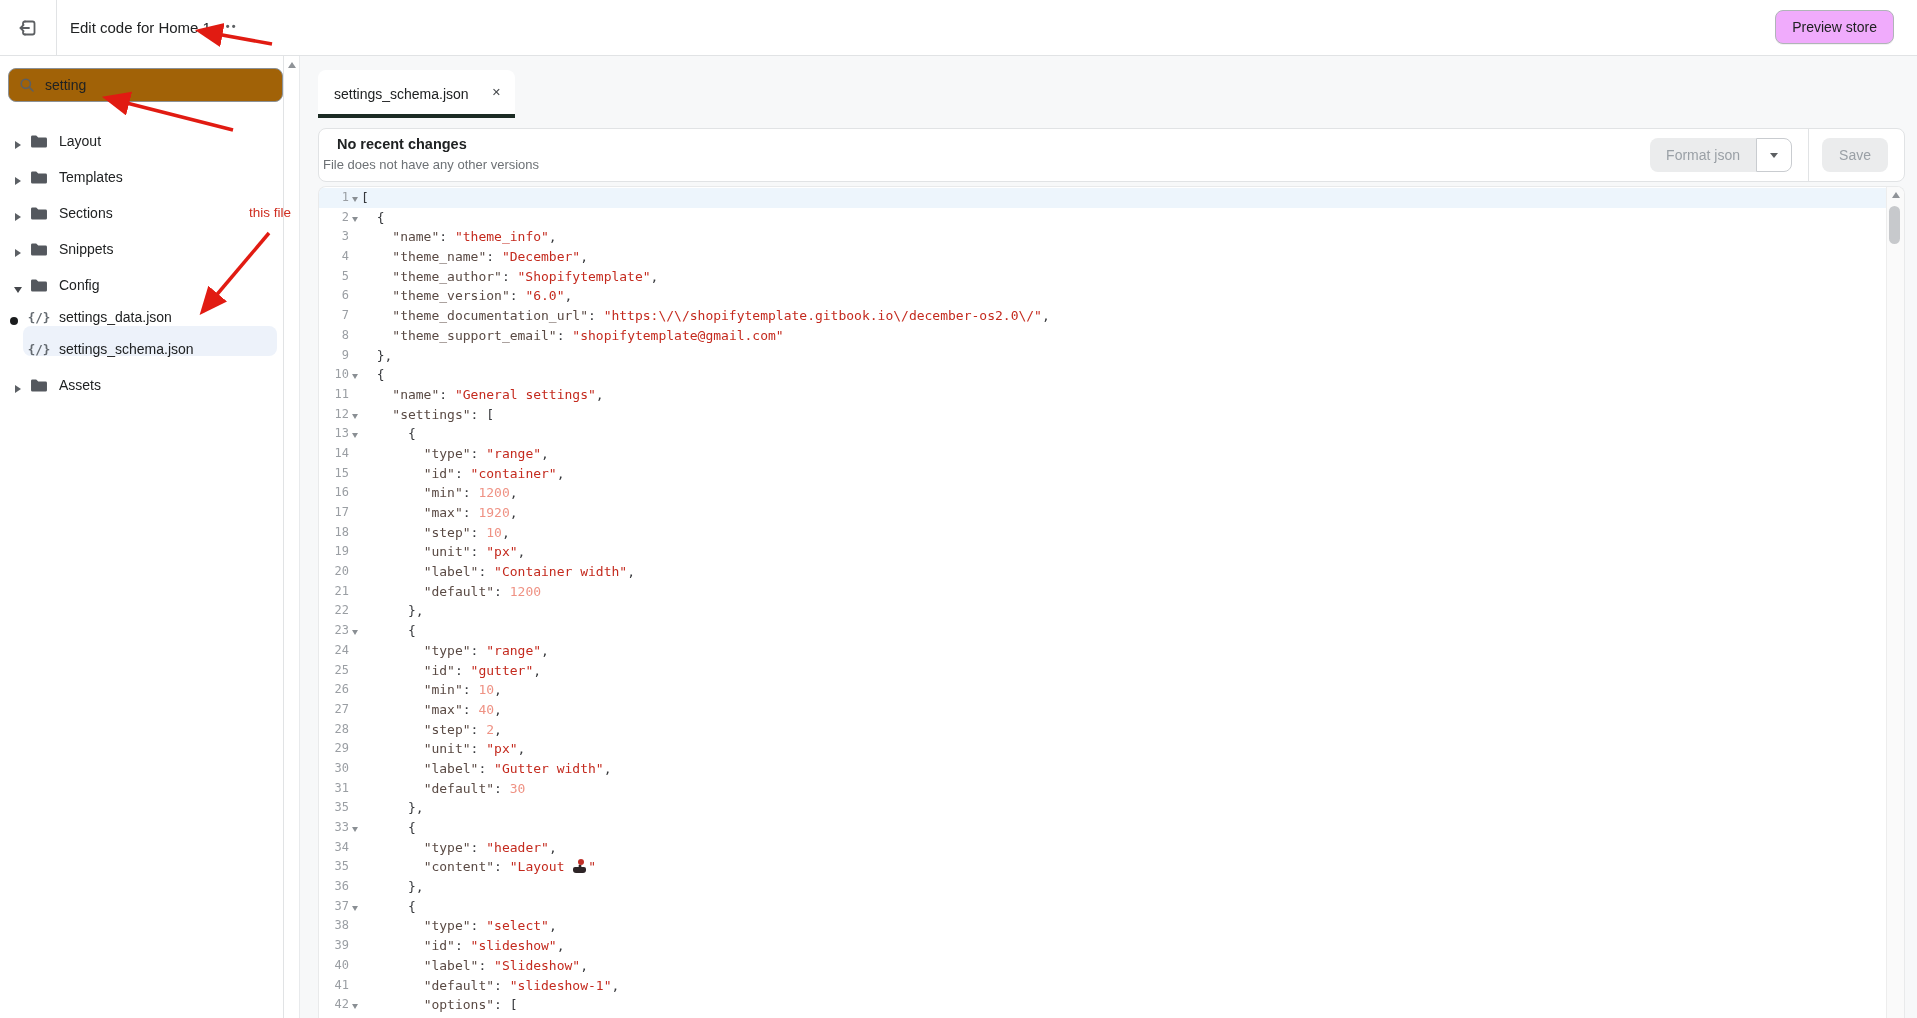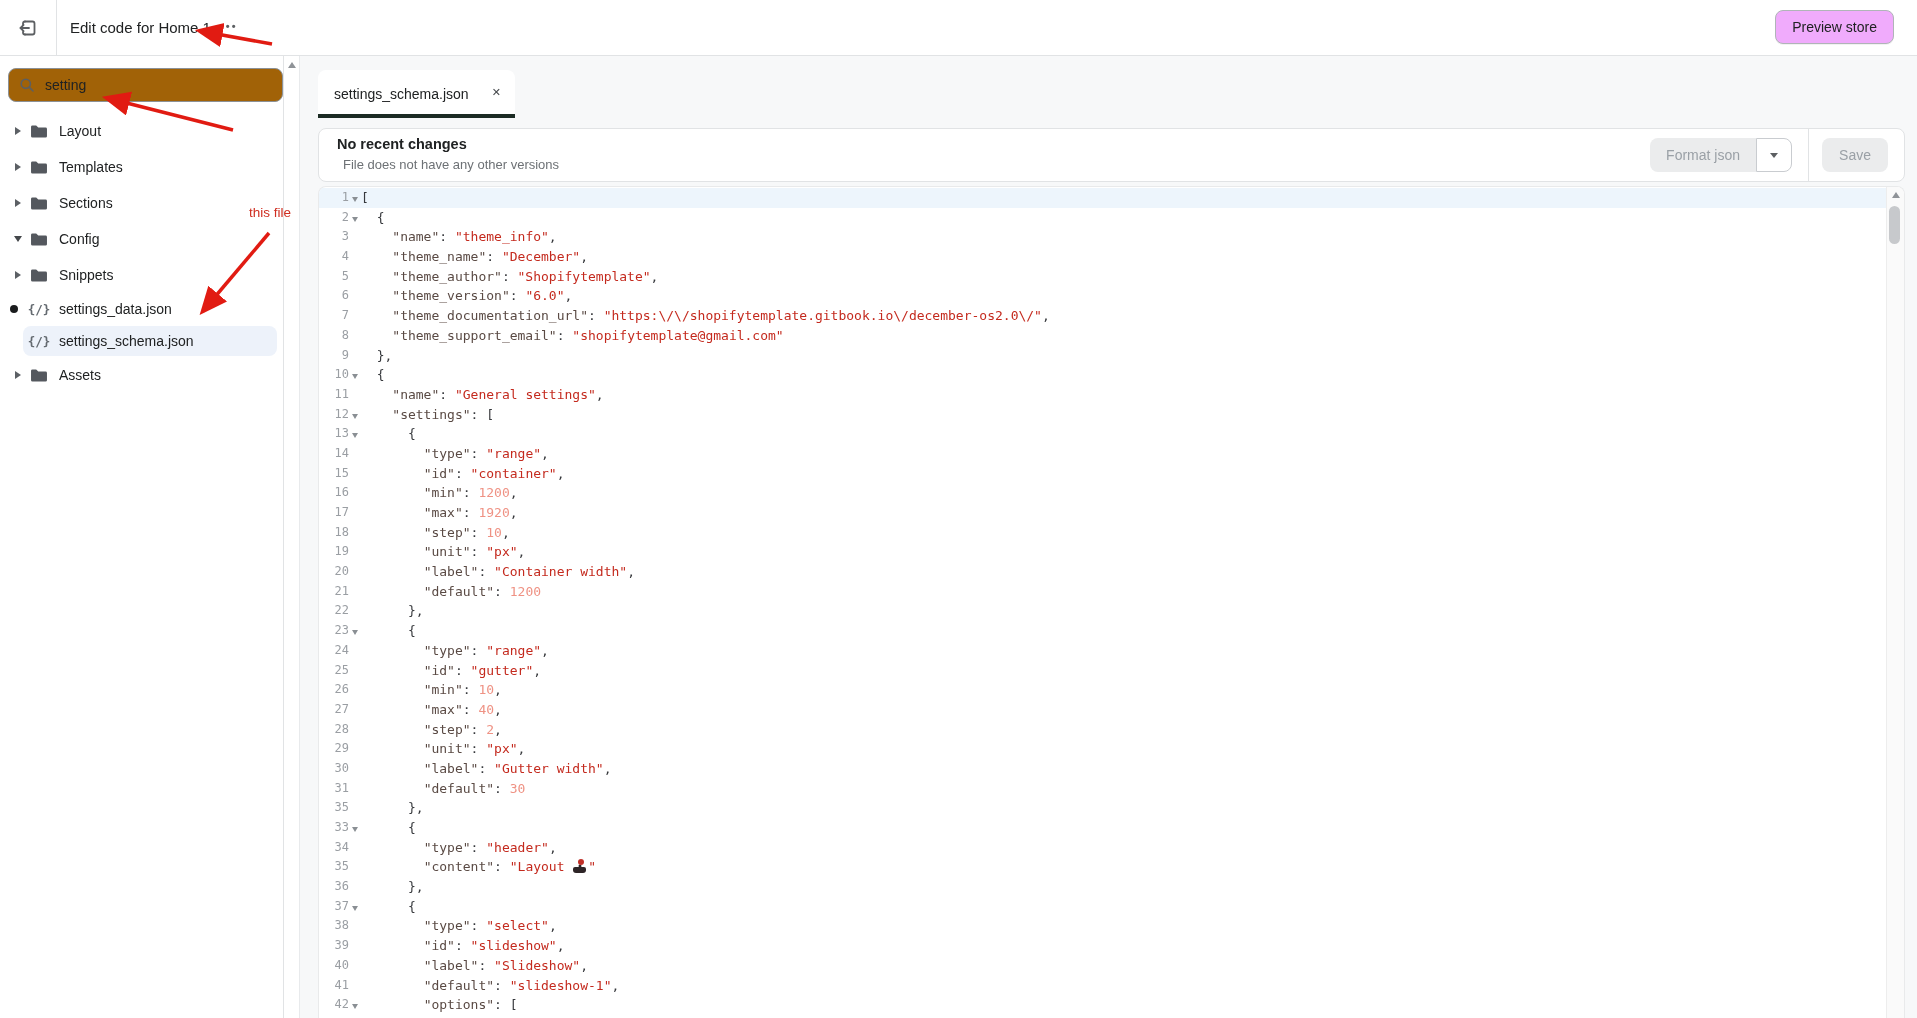--- a/index.html
+++ b/index.html
@@ -18,21 +18,21 @@
                border:1px solid #b0b4b8;border-radius:8px;font-size:14px;font-weight:500;color:#202223;
                box-shadow:0 1px 0 rgba(0,0,0,.05);cursor:pointer;font-family:"Liberation Sans",sans-serif;}
   
   .sidebar{position:absolute;left:0;top:56px;width:283px;bottom:0;background:#fff;
            border-right:1px solid #e1e3e5;}
   .search-box{position:absolute;left:8px;top:12px;width:263px;height:32px;border:1px solid #8c9196;
               border-radius:8px;display:flex;align-items:center;padding-left:10px;background:#a16207;}
   .search-box input{border:none;outline:none;font-size:14px;color:#202223;margin-left:8px;width:200px;
                     font-family:"Liberation Sans",sans-serif;background:transparent;}
   .tree{position:absolute;left:0;top:57px;width:283px;}
-  .trow{display:flex;align-items:center;cursor:pointer;position:relative;}
+  .trow{display:flex;align-items:flex-end;cursor:pointer;position:relative;}
   .trow.folder{height:36px;}
   .trow.file{height:32px;}
   .trow .sel-bg{position:absolute;left:23px;right:6px;top:1px;bottom:1px;background:#edf2fa;border-radius:8px;}
   .caret{width:12px;margin-left:12px;display:flex;justify-content:center;position:relative;}
   .tri-right{width:0;height:0;border-left:6px solid #5c6065;border-top:4px solid transparent;
              border-bottom:4px solid transparent;}
   .tri-down{width:0;height:0;border-top:6px solid #44474b;border-left:4px solid transparent;
             border-right:4px solid transparent;}
   .dot{position:absolute;left:10px;width:8px;height:8px;border-radius:50%;background:#1a1c1d;}
   .ficon{margin-left:4px;width:22px;display:flex;justify-content:center;position:relative;}
@@ -45,21 +45,21 @@
   
   .main{position:absolute;left:300px;top:56px;right:0;bottom:0;background:#f7f8f9;overflow:hidden;}
   .tab{position:absolute;left:18px;top:14px;width:197px;height:48px;background:#fff;
        border-radius:8px 8px 0 0;display:flex;align-items:center;cursor:pointer;}
   .tab::after{content:"";position:absolute;left:0;right:0;bottom:0;height:4px;background:#1c2b24;}
   .tab-label{margin-left:16px;font-size:14px;color:#202223;}
   .tab-close{position:absolute;right:12px;top:14px;font-size:11px;color:#44474a;cursor:pointer;padding:2px;}
   .infobar{position:absolute;left:18px;top:72px;right:12px;height:54px;background:#fff;
            border:1px solid #e1e3e5;border-radius:8px;box-sizing:border-box;}
   .info-title{position:absolute;left:18px;top:7px;font-size:14.5px;font-weight:700;color:#202223;}
-  .info-sub{position:absolute;left:24px;top:28px;font-size:13px;color:#6d7175;}
+  .info-sub{position:absolute;left:4px;top:28px;font-size:13px;color:#6d7175;}
   .info-divider{position:absolute;right:95px;top:0;bottom:0;border-left:1px solid #e1e3e5;}
   .format-group{position:absolute;right:112px;top:9px;height:34px;display:flex;}
   .format-main{background:#ebeced;border-radius:8px 0 0 8px;color:#9aa0a6;font-size:14px;font-weight:500;
                display:flex;align-items:center;padding:8px 16px;border:none;cursor:default;
                font-family:"Liberation Sans",sans-serif;}
   .format-caret{width:36px;background:#fff;border:1px solid #c9ccd0;border-radius:0 8px 8px 0;
                 display:flex;align-items:center;justify-content:center;cursor:pointer;box-sizing:border-box;}
   .caret-down-small{width:0;height:0;border-top:5px solid #5c5f62;border-left:4px solid transparent;
                     border-right:4px solid transparent;}
   .save-btn{position:absolute;right:16px;top:9px;height:34px;padding:0 17px;background:#ebeced;border:none;
@@ -153,39 +153,39 @@
         </span>
         <span class="ficon">
           <svg width="20" height="15" viewBox="0 0 20 16">
             <path d="M1.5 3 Q1.5 1.5 3 1.5 H7 L9.2 3.8 H17 Q18.5 3.8 18.5 5.3 V13 Q18.5 14.5 17 14.5 H3 Q1.5 14.5 1.5 13 Z" fill="#54585e"></path>
           </svg>
         </span>
         <span class="tlabel">Sections</span>
       </div>
       <div class="trow folder">
         <span class="caret">
+          <span class="tri-right"></span>
+        </span>
+        <span class="ficon">
+          <svg width="20" height="15" viewBox="0 0 20 16">
+            <path d="M1.5 3 Q1.5 1.5 3 1.5 H7 L9.2 3.8 H17 Q18.5 3.8 18.5 5.3 V13 Q18.5 14.5 17 14.5 H3 Q1.5 14.5 1.5 13 Z" fill="#54585e"></path>
+          </svg>
+        </span>
+        <span class="tlabel">Snippets</span>
+      </div>
+      <div class="trow folder">
+        <span class="caret">
           <span class="tri-down"></span>
         </span>
         <span class="ficon">
           <svg width="20" height="15" viewBox="0 0 20 16">
             <path d="M1.5 3 Q1.5 1.5 3 1.5 H7 L9.2 3.8 H17 Q18.5 3.8 18.5 5.3 V13 Q18.5 14.5 17 14.5 H3 Q1.5 14.5 1.5 13 Z" fill="#54585e"></path>
           </svg>
         </span>
         <span class="tlabel">Config</span>
-      </div>
-      <div class="trow folder">
-        <span class="caret">
-          <span class="tri-right"></span>
-        </span>
-        <span class="ficon">
-          <svg width="20" height="15" viewBox="0 0 20 16">
-            <path d="M1.5 3 Q1.5 1.5 3 1.5 H7 L9.2 3.8 H17 Q18.5 3.8 18.5 5.3 V13 Q18.5 14.5 17 14.5 H3 Q1.5 14.5 1.5 13 Z" fill="#54585e"></path>
-          </svg>
-        </span>
-        <span class="tlabel">Snippets</span>
       </div>
       <div class="trow file">
         <span class="dot"></span>
         <span class="caret"></span>
         <span class="ficon braces">{/}</span>
         <span class="tlabel">settings_data.json</span>
       </div>
       <div class="trow file">
         <div class="sel-bg"></div>
         <span class="caret"></span>

